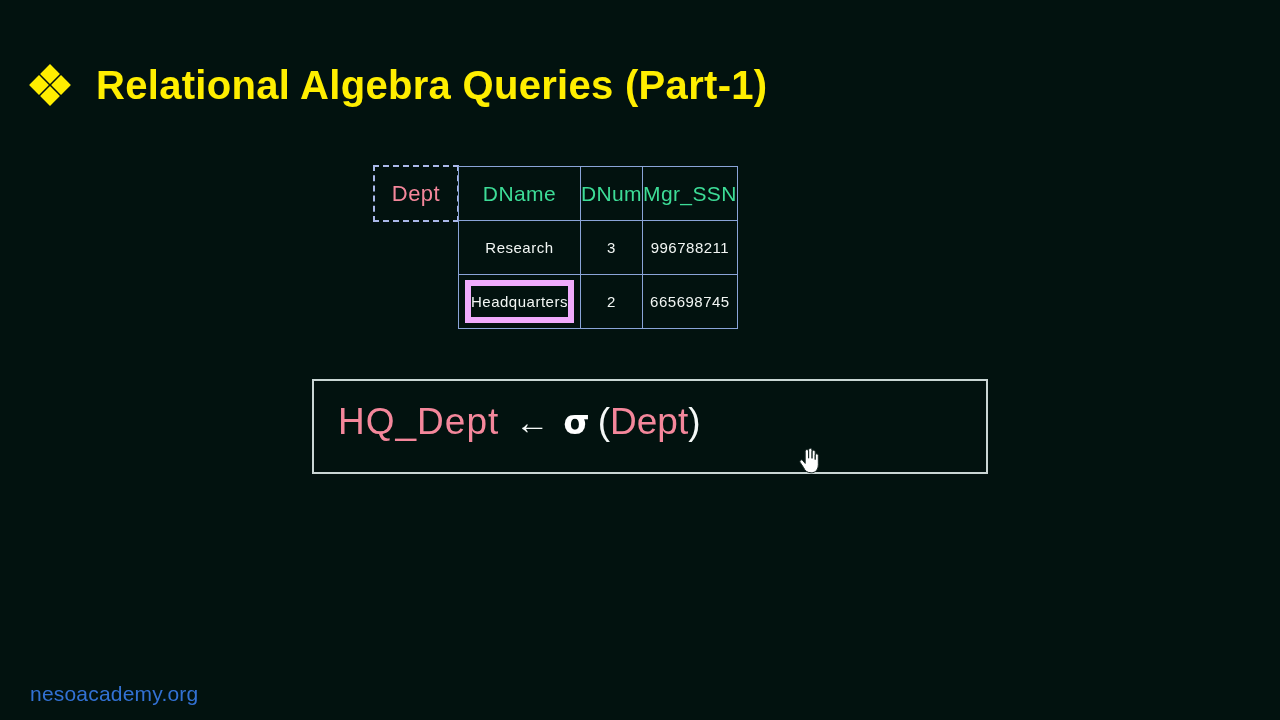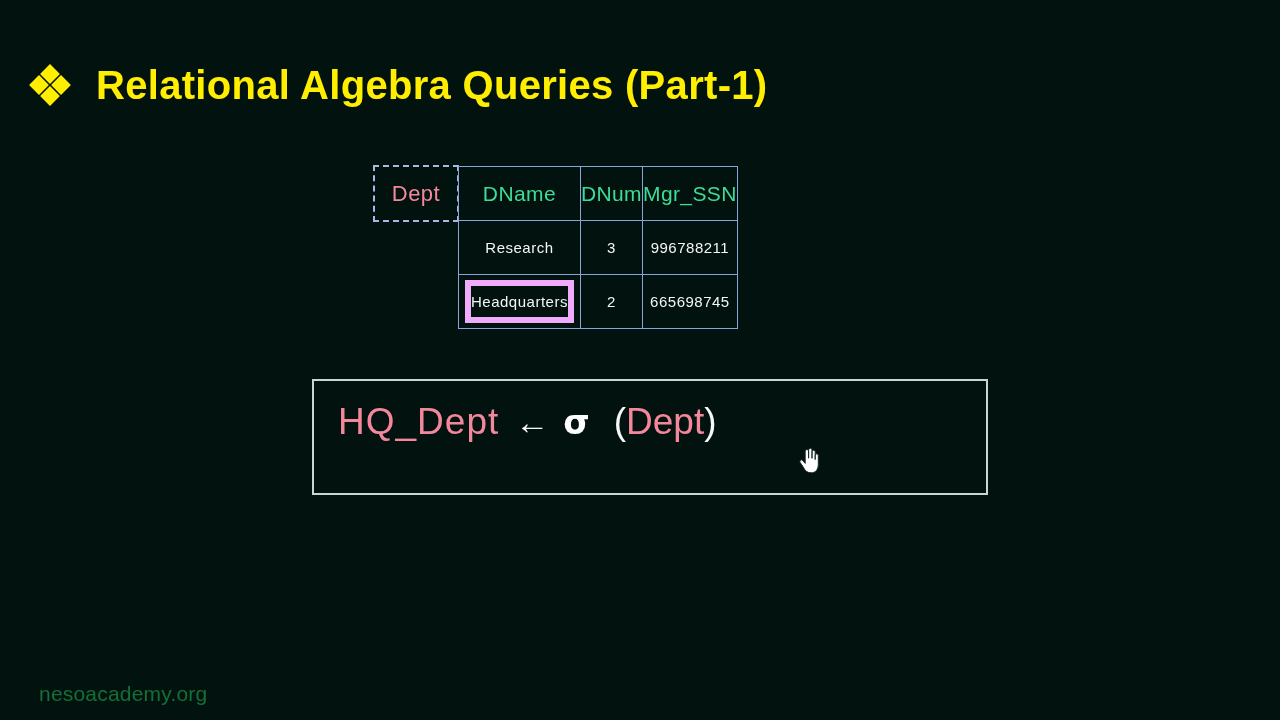--- a/index.html
+++ b/index.html
@@ -129,21 +129,21 @@
     border: 6px solid #f0abfc;
     box-sizing: border-box;
   }
 
   
   .formula-box {
     position: absolute;
     left: 312px;
     top: 379px;
     width: 676px;
-    height: 116px;
+    height: 95px;
     border: 2px solid #c9d6d4;
     box-sizing: border-box;
   }
   .formula {
     position: absolute;
     left: 24px;
     top: 20px;
     white-space: nowrap;
     display: flex;
     align-items: baseline;
@@ -167,42 +167,42 @@
   .f-sub {
     position: relative;
     top: 17px;
     font-size: 21px;
     letter-spacing: 0.4px;
     margin-left: 2px;
   }
   .f-sub .sub-attr { color: #3ddc97; }
   .f-sub .sub-rest { color: #f4f8f7; }
   .f-paren {
-    margin-left: 24px;
+    margin-left: 8px;
     font-size: 37px;
     color: #f4f8f7;
   }
   .f-paren .inner { color: #f4879b; }
 
   
   .cursor {
     position: absolute;
     left: 798px;
     top: 447px;
     width: 22px;
     height: 28px;
     pointer-events: none;
   }
 
   
   .watermark {
     position: absolute;
-    left: 39px;
+    left: 30px;
     bottom: 14px;
-    color: #15803d;
+    color: #3b82f6;
     font-size: 21px;
     letter-spacing: 0.2px;
     opacity: 0.85;
   }
 </style>
 </head>
 <body>
 
 <div class="slide">
 

